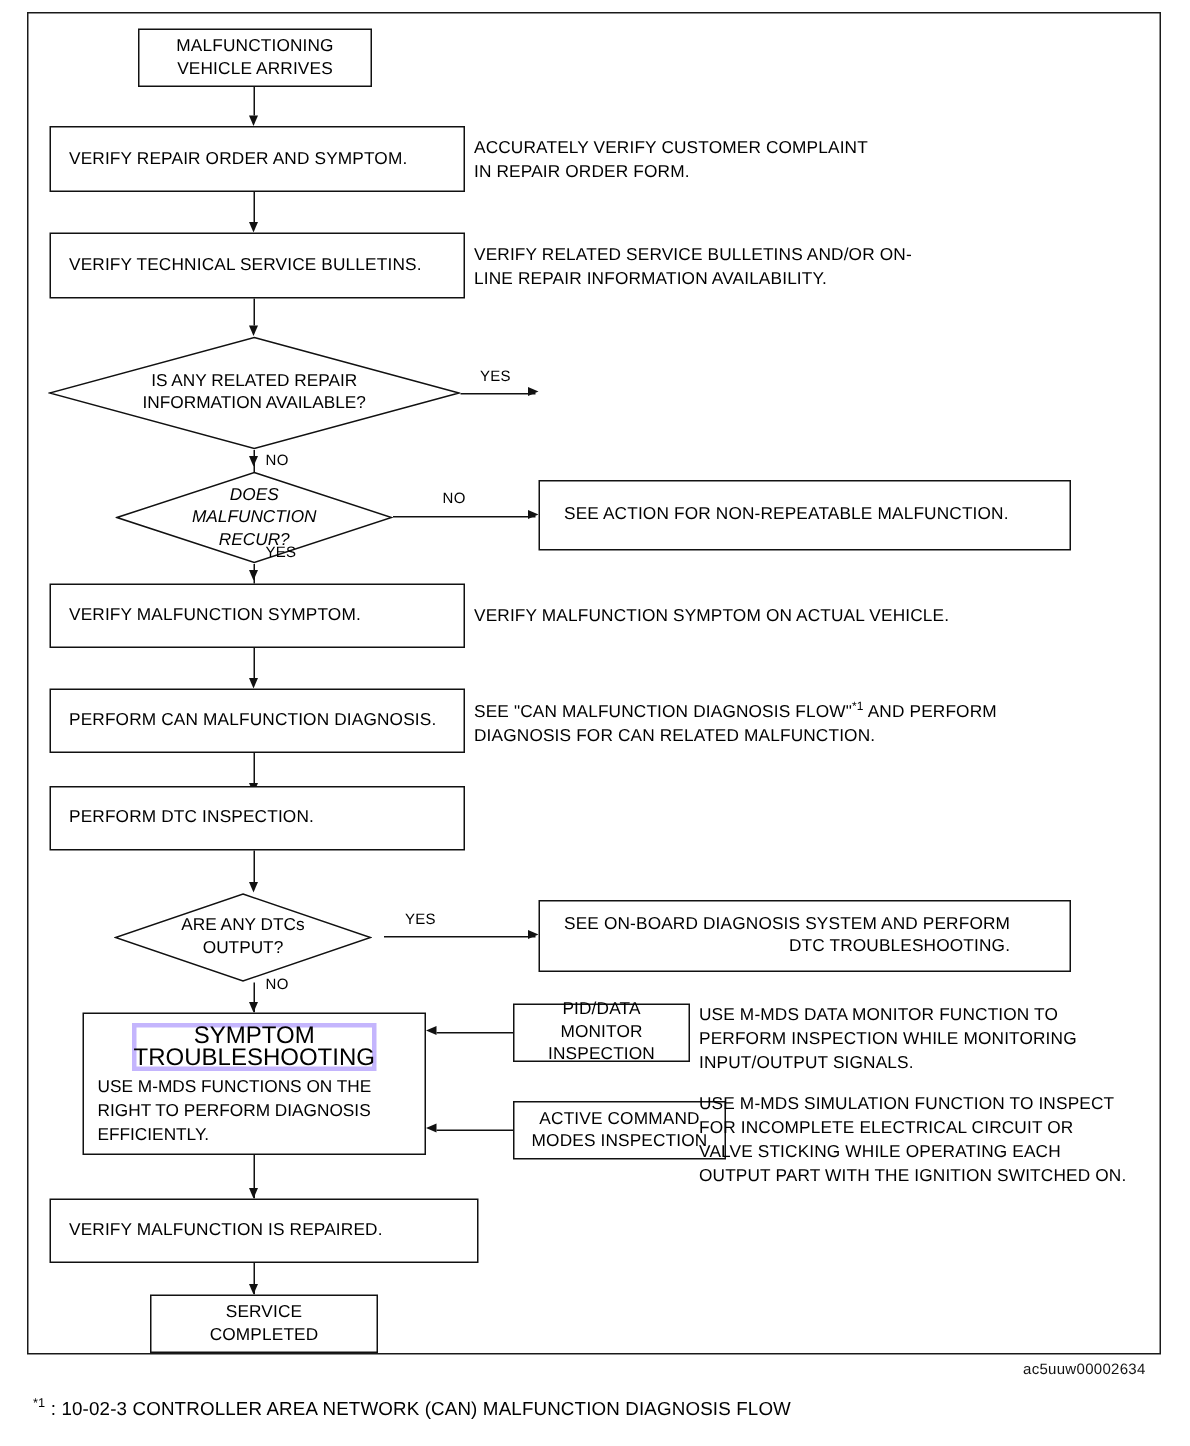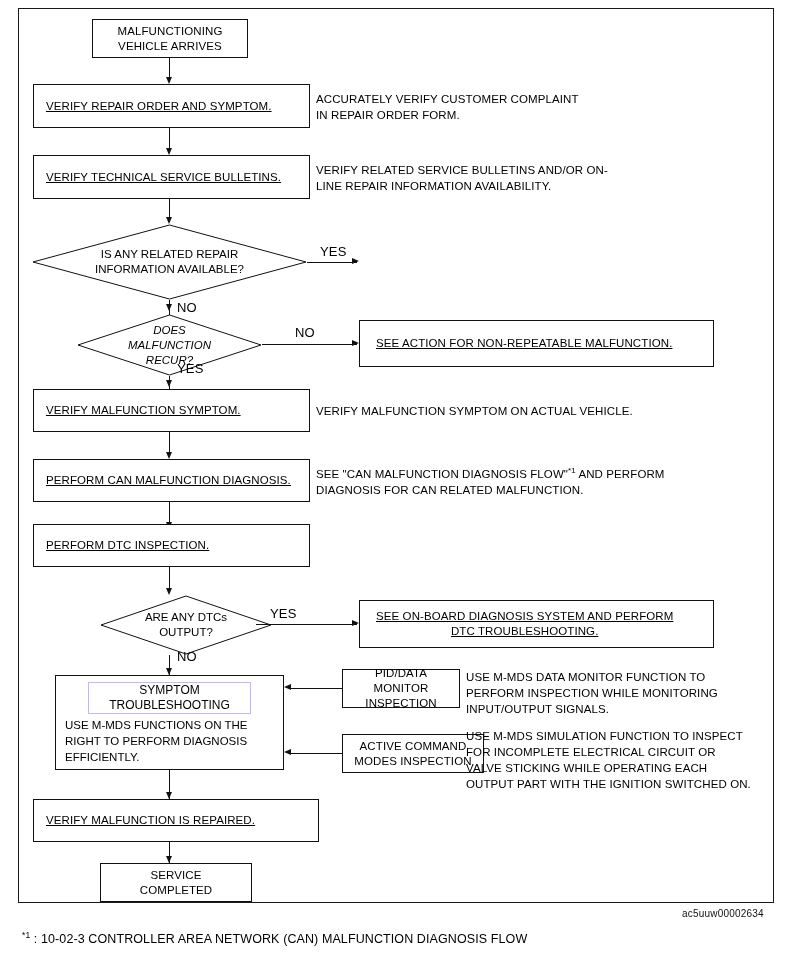--- a/index.html
+++ b/index.html
@@ -39,23 +39,22 @@
     justify-content: center;
     text-align: center;
     font-size: 11.5px;
     line-height: 15px;
     letter-spacing: 0.1px;
     white-space: pre-line;
     padding: 2px 4px;
   }
   .node.left-text {
     justify-content: flex-start;
-    text-align: center;
+    text-align: right;
     padding-left: 12px;
-    text-decoration: underline;
   }
   
   .note {
     position: absolute;
     box-sizing: border-box;
     font-size: 11.5px;
     line-height: 16px;
     letter-spacing: 0.1px;
     white-space: pre-line;
     text-align: left;
@@ -114,43 +113,43 @@
     position: absolute;
     width: 0;
     height: 0;
     border-top: 3.5px solid transparent;
     border-bottom: 3.5px solid transparent;
     border-right: 7px solid #111111;
   }
   
   .branch-label {
     position: absolute;
-    font-size: 13px;
+    font-size: 10px;
     line-height: 13px;
     letter-spacing: 0.2px;
     color: #000000;
     white-space: nowrap;
   }
   
   .symptom-outer {
     position: absolute;
     box-sizing: border-box;
     border: 1px solid #111111;
     background: #ffffff;
   }
   .symptom-inner {
     position: absolute;
     box-sizing: border-box;
-    border: 1px solid #c4b5fd;
+    border: 3px solid #c4b5fd;
     background: #ffffff;
     display: flex;
     align-items: center;
     justify-content: center;
     text-align: center;
-    font-size: 12px;
+    font-size: 16px;
     line-height: 15px;
     white-space: pre-line;
   }
   .symptom-body {
     position: absolute;
     font-size: 11.5px;
     line-height: 16px;
     white-space: pre-line;
     text-align: left;
   }
@@ -251,21 +250,21 @@
   <div class="note" style="left:316px; top:463px; width:460px;"><span>SEE "CAN MALFUNCTION DIAGNOSIS FLOW"</span><span class="sup-mark">*1</span><span> AND PERFORM</span><br><span>DIAGNOSIS FOR CAN RELATED MALFUNCTION.</span></div>
 
   <div class="vline" style="left:169px; top:502px; height:20px;"></div>
   <div class="arrow-down" style="left:166px; top:522px;"></div>
 
   <div class="node left-text" style="left:33px; top:524px; width:277px; height:43px;">PERFORM DTC INSPECTION.</div>
 
   <div class="vline" style="left:169px; top:567px; height:21px;"></div>
   <div class="arrow-down" style="left:166px; top:588px;"></div>
 
-  <div class="diamond-wrap" style="left:100px; top:595px; width:172px; height:60px;">
+  <div class="diamond-wrap" style="left:76px; top:595px; width:172px; height:60px;">
     <svg width="172" height="60" viewBox="0 0 172 60">
       <polygon points="86,1 171,30 86,59 1,30" fill="#ffffff" stroke="#111111" stroke-width="1"></polygon>
     </svg>
     <div class="diamond-label">ARE ANY DTCs
 OUTPUT?</div>
   </div>
 
   <div class="hline" style="left:256px; top:624px; width:101px;"></div>
   <div class="arrow-right" style="left:352px; top:620px;"></div>
   <div class="branch-label" style="left:270px; top:607px;">YES</div>

